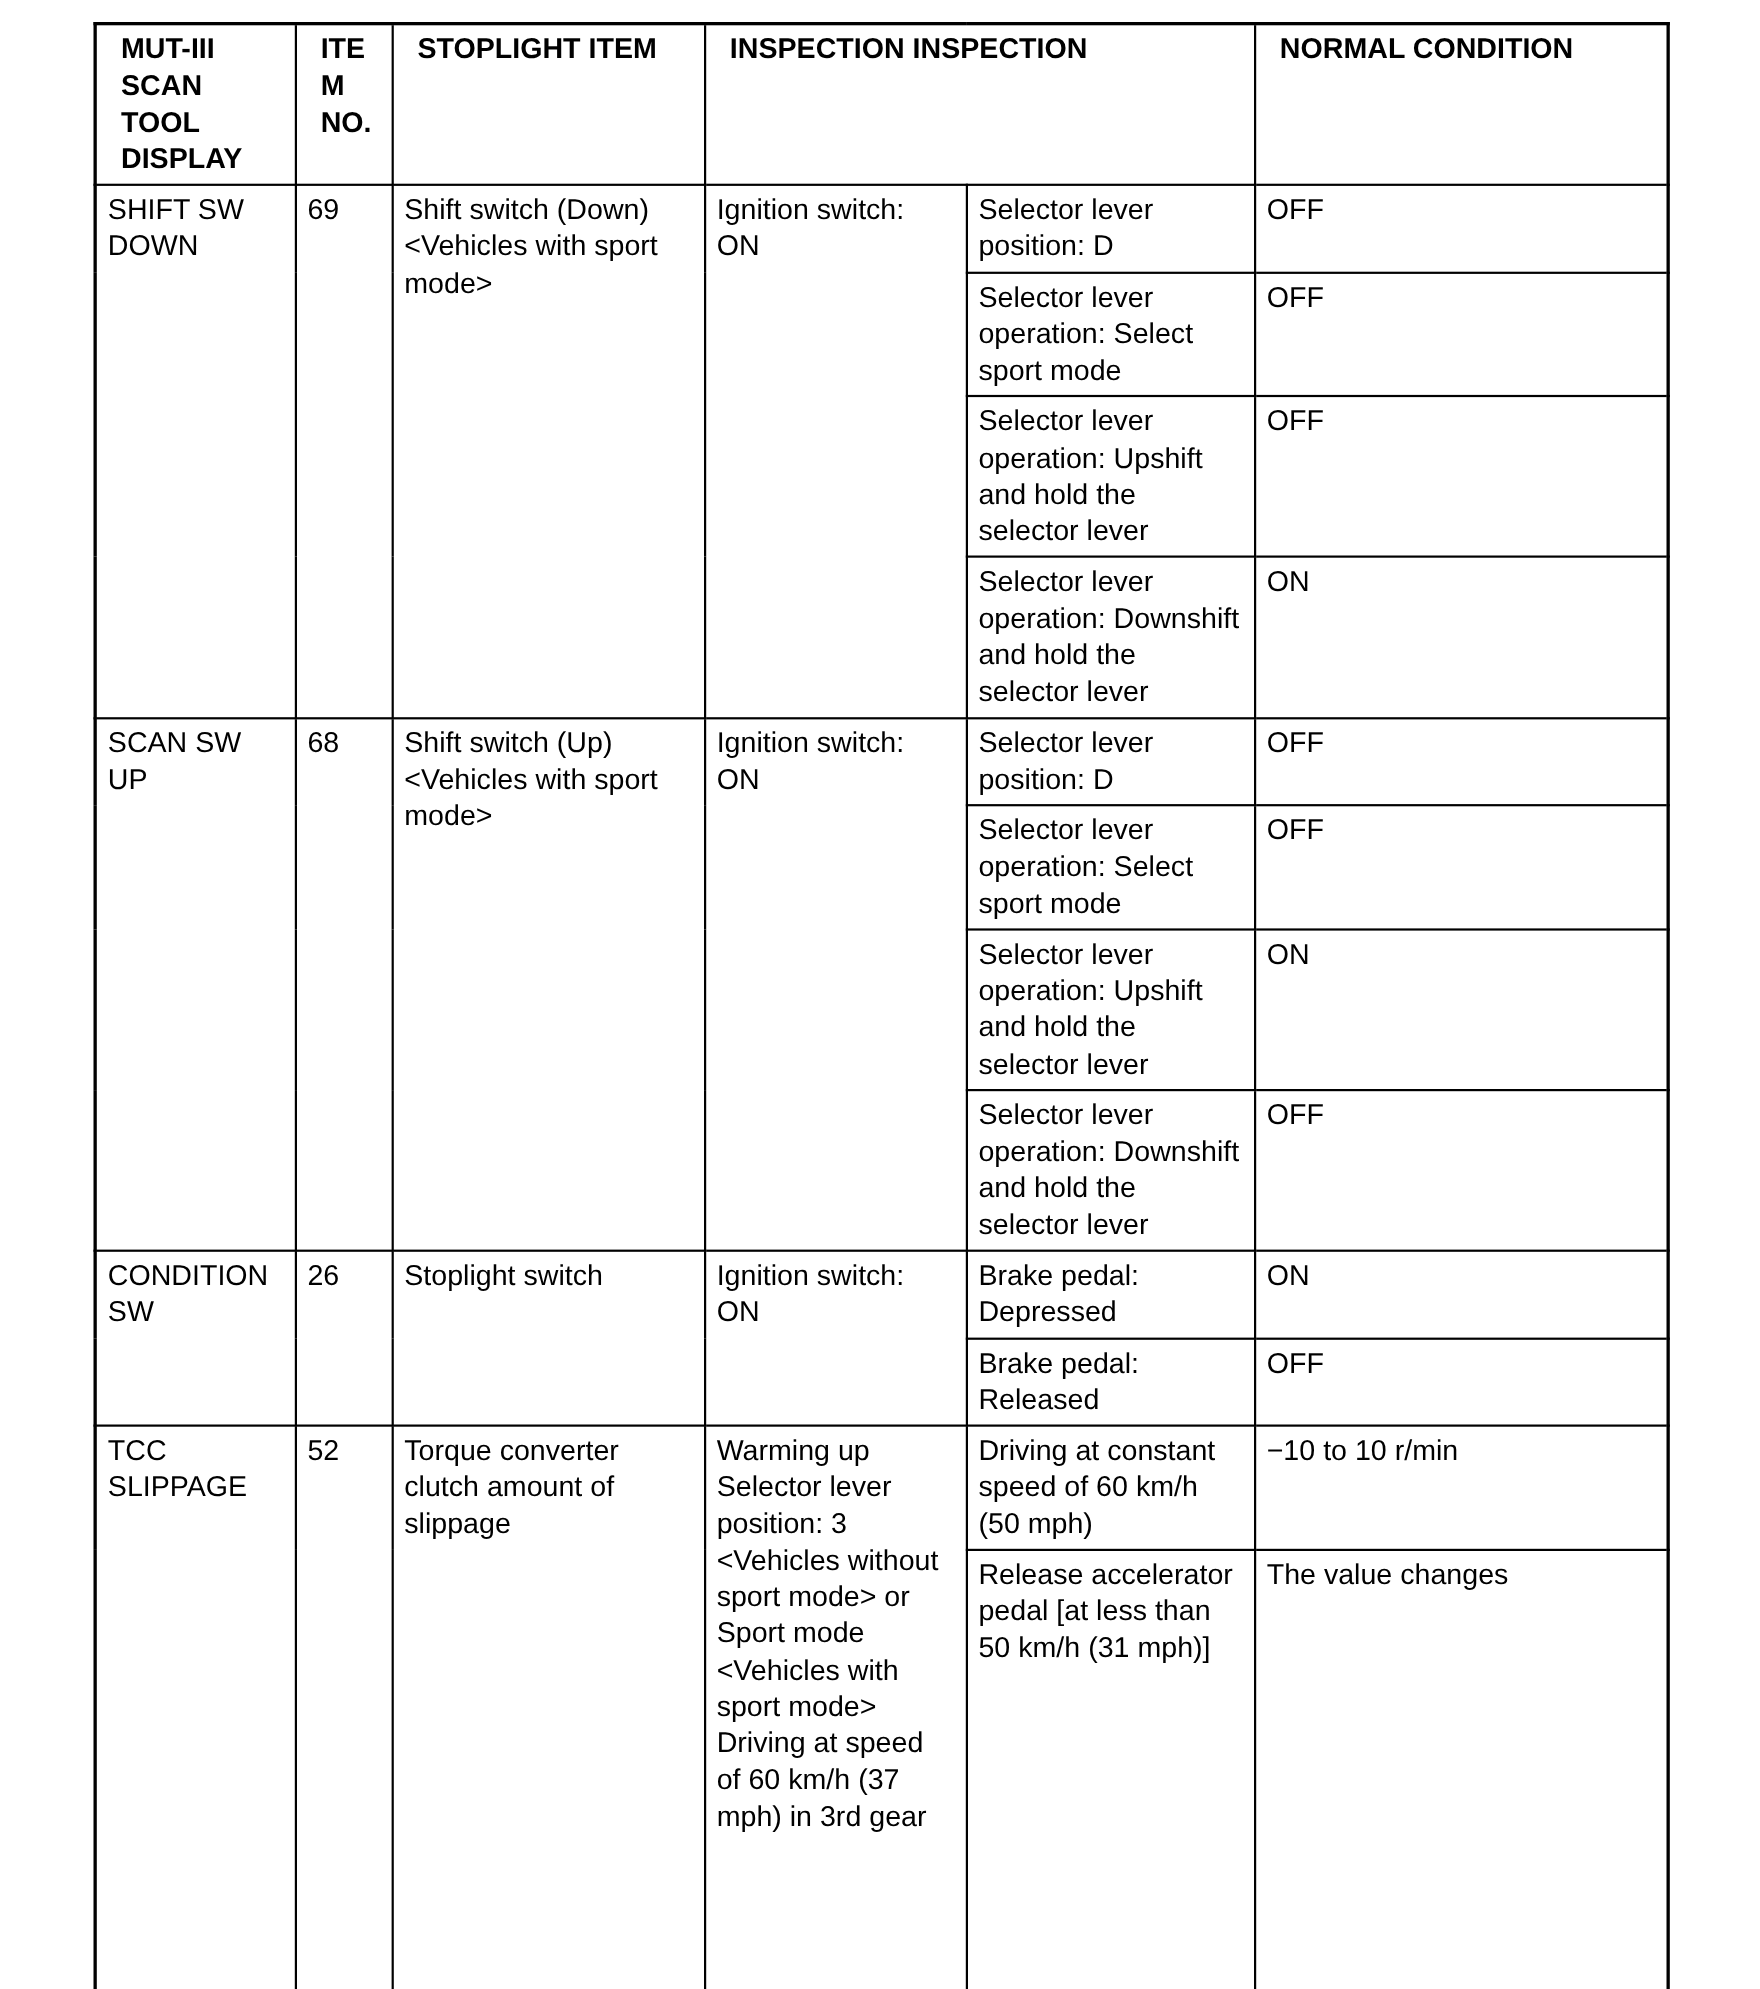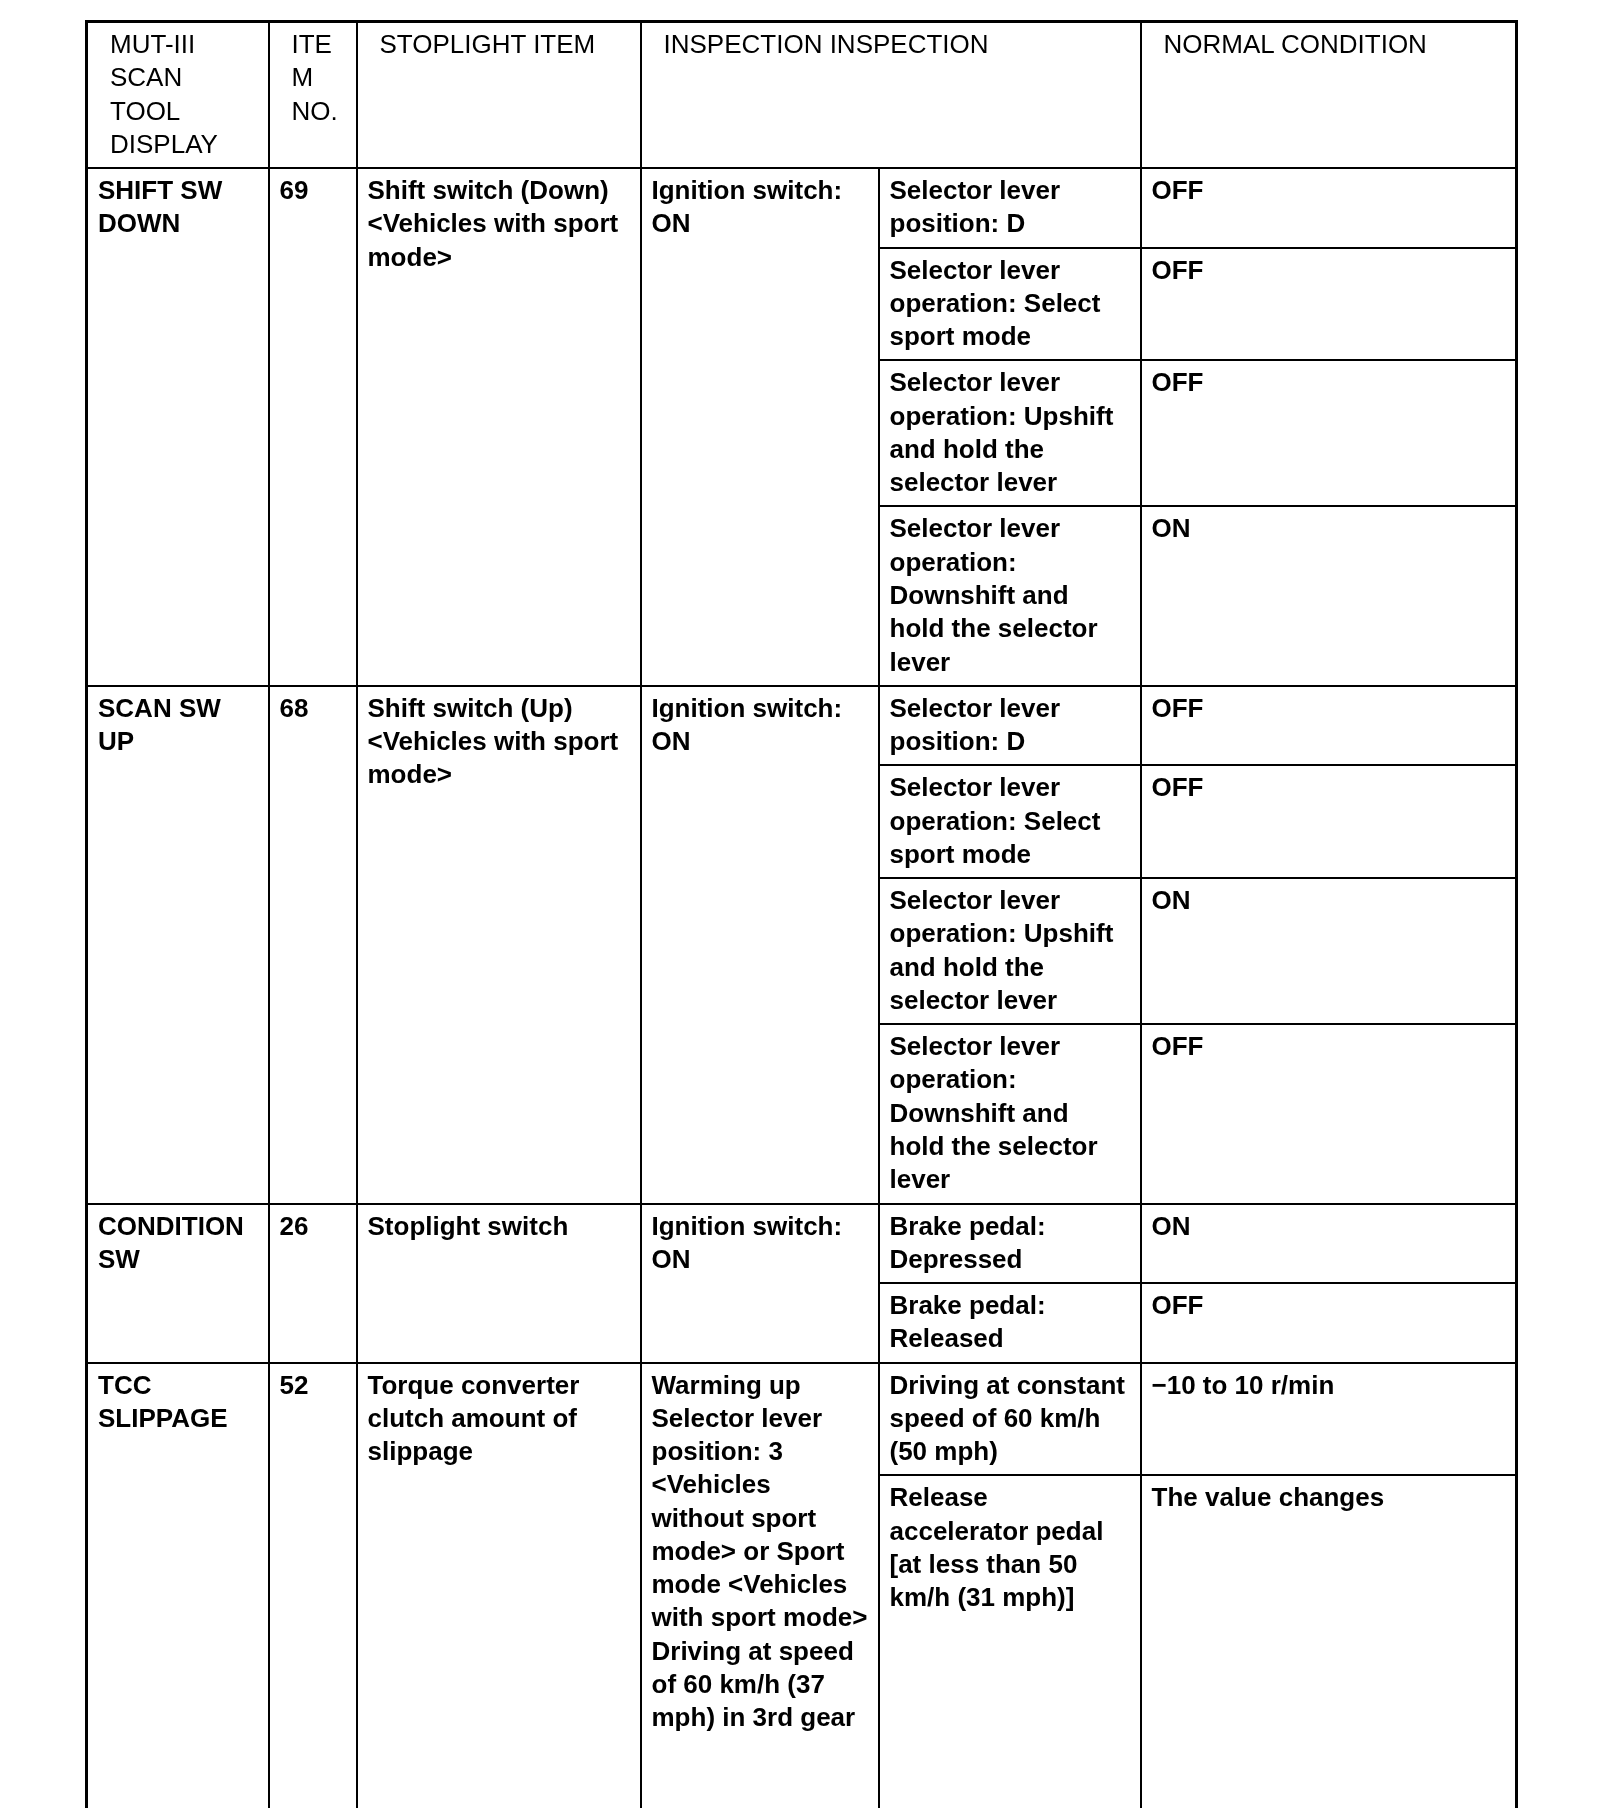--- a/index.html
+++ b/index.html
@@ -25,24 +25,24 @@
     line-height: 1.28;
   }
   table.data-list th,
   table.data-list td {
     border: 2px solid #000000;
     vertical-align: top;
     text-align: left;
     padding: 5px 10px 6px 10px;
     white-space: pre-wrap;
     overflow-wrap: break-word;
-    font-weight: bold;
+    font-weight: normal;
   }
   table.data-list th {
-    font-weight: normal;
+    font-weight: bold;
     padding-left: 22px;
   }
   thead tr.header-row {
     height: 100px;
   }
   tr.row-tall td.grow-cell {
     height: 470px;
   }
 </style>
 </head>

